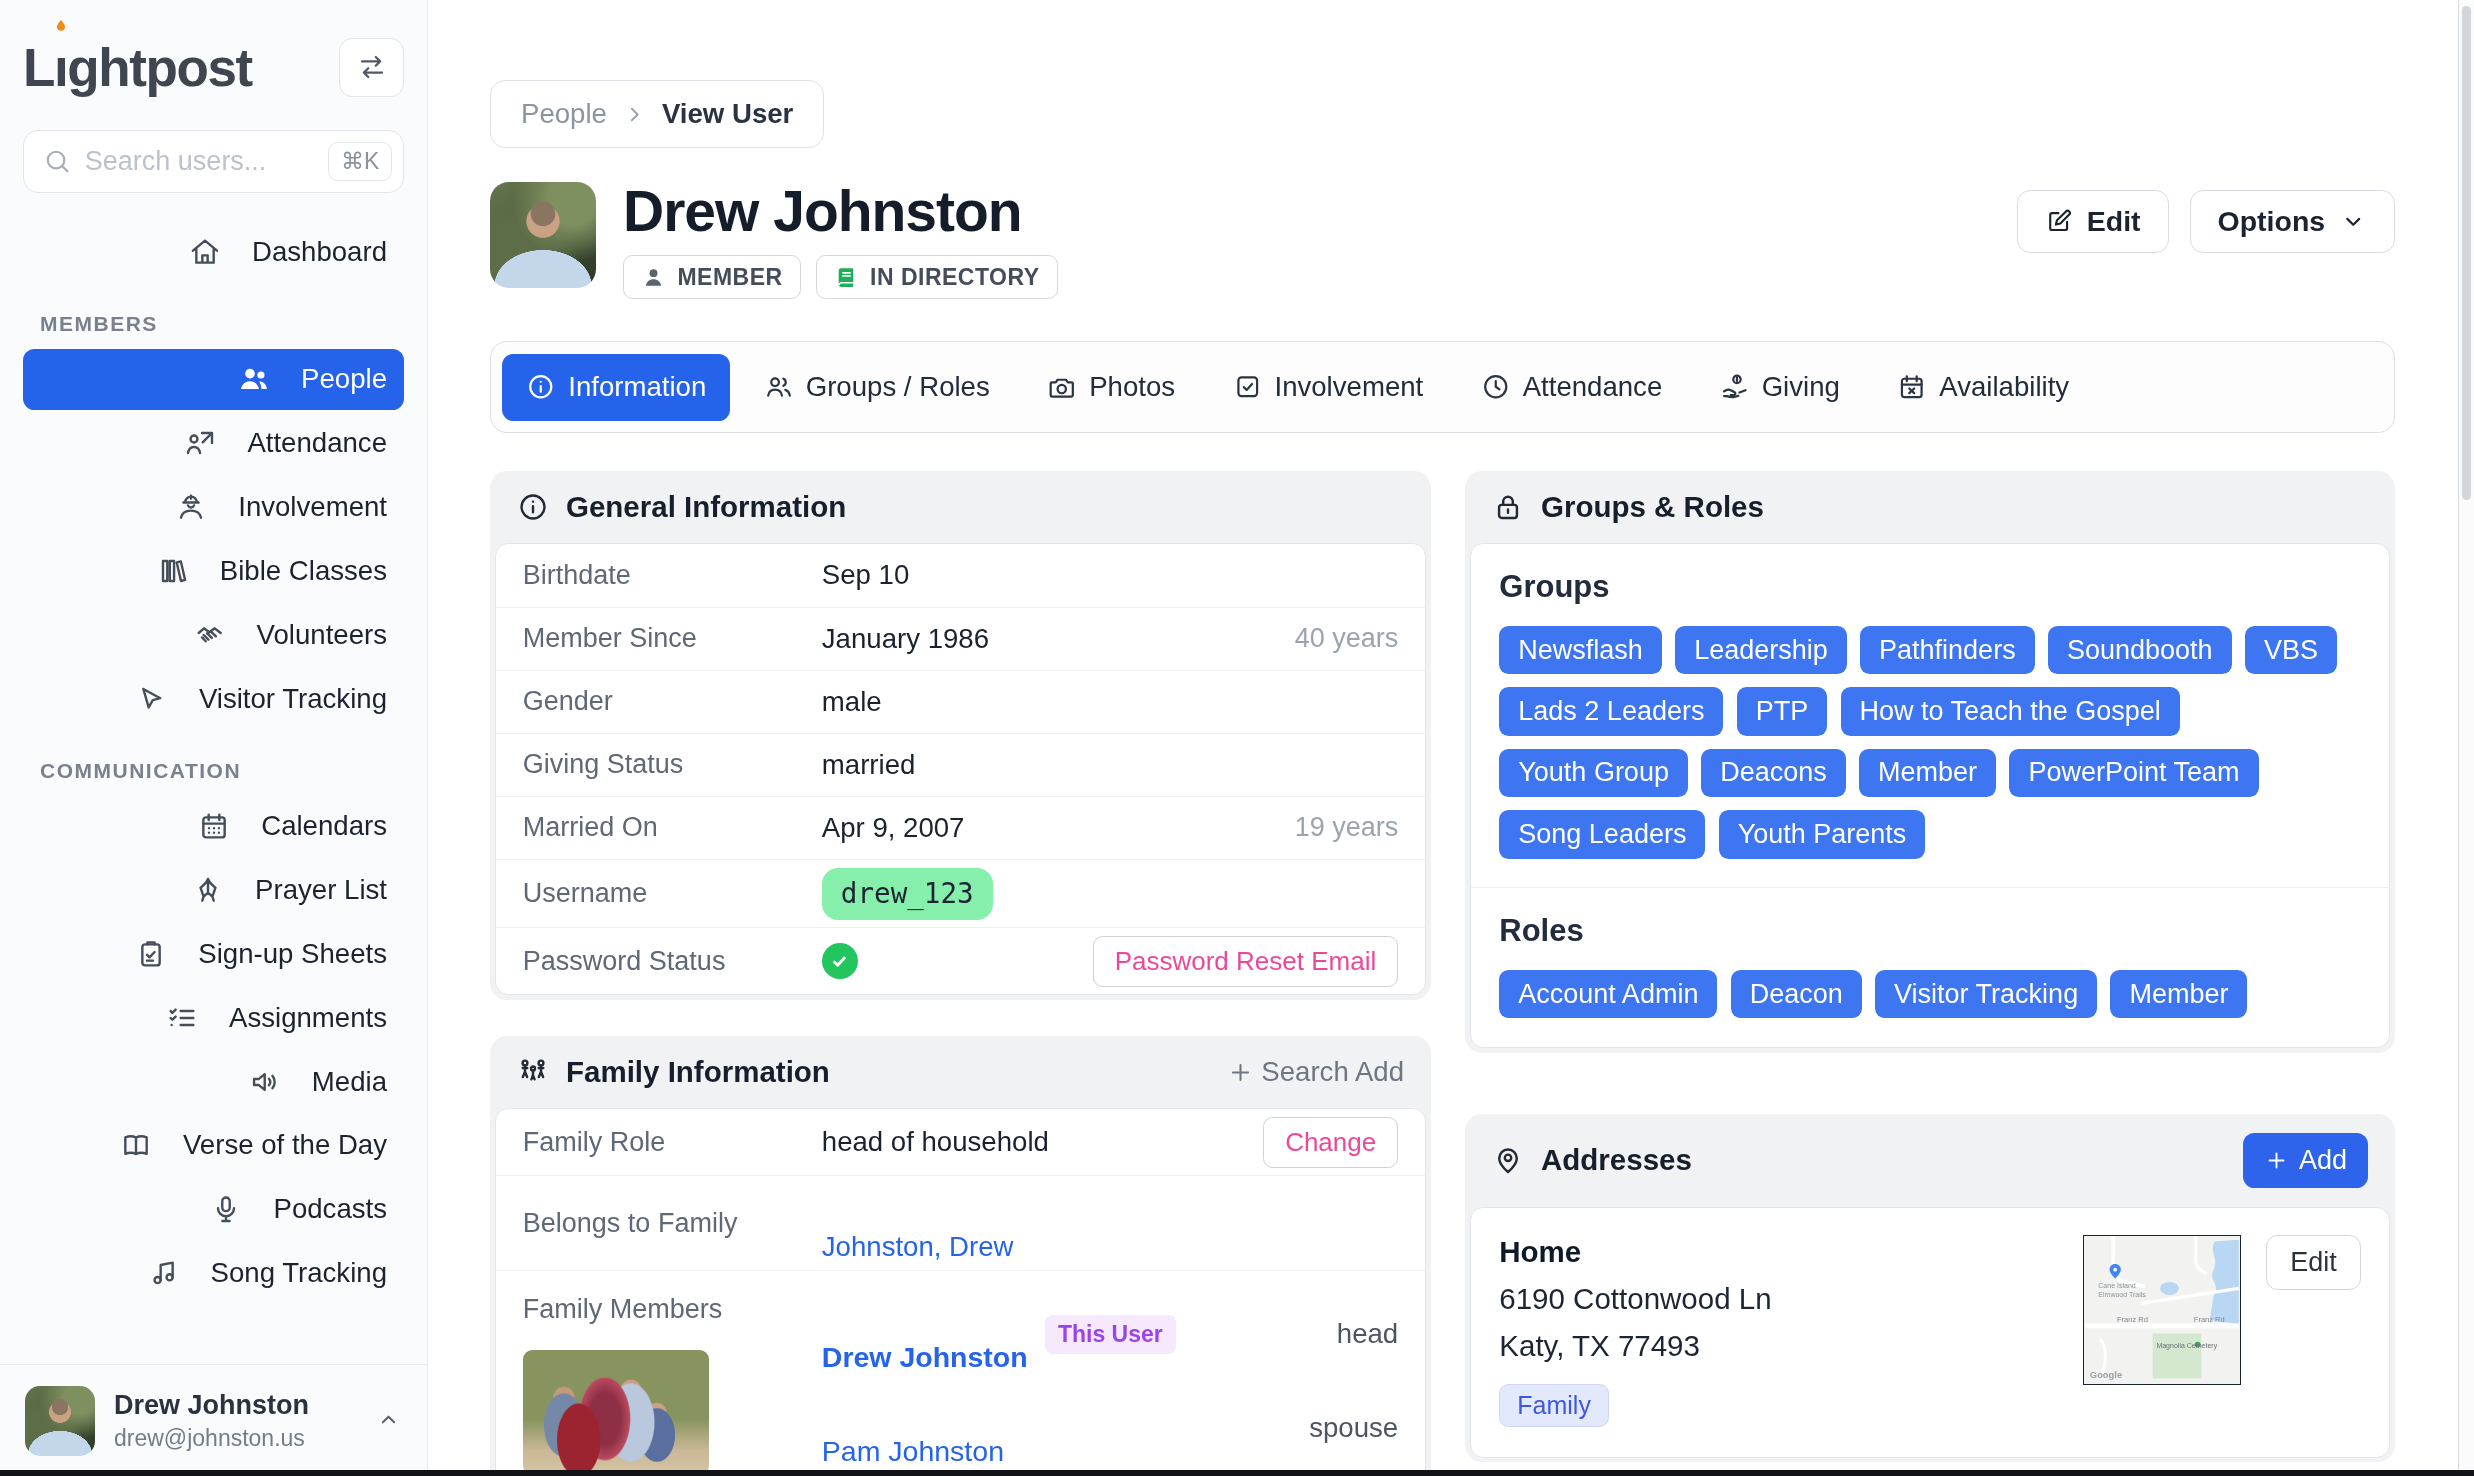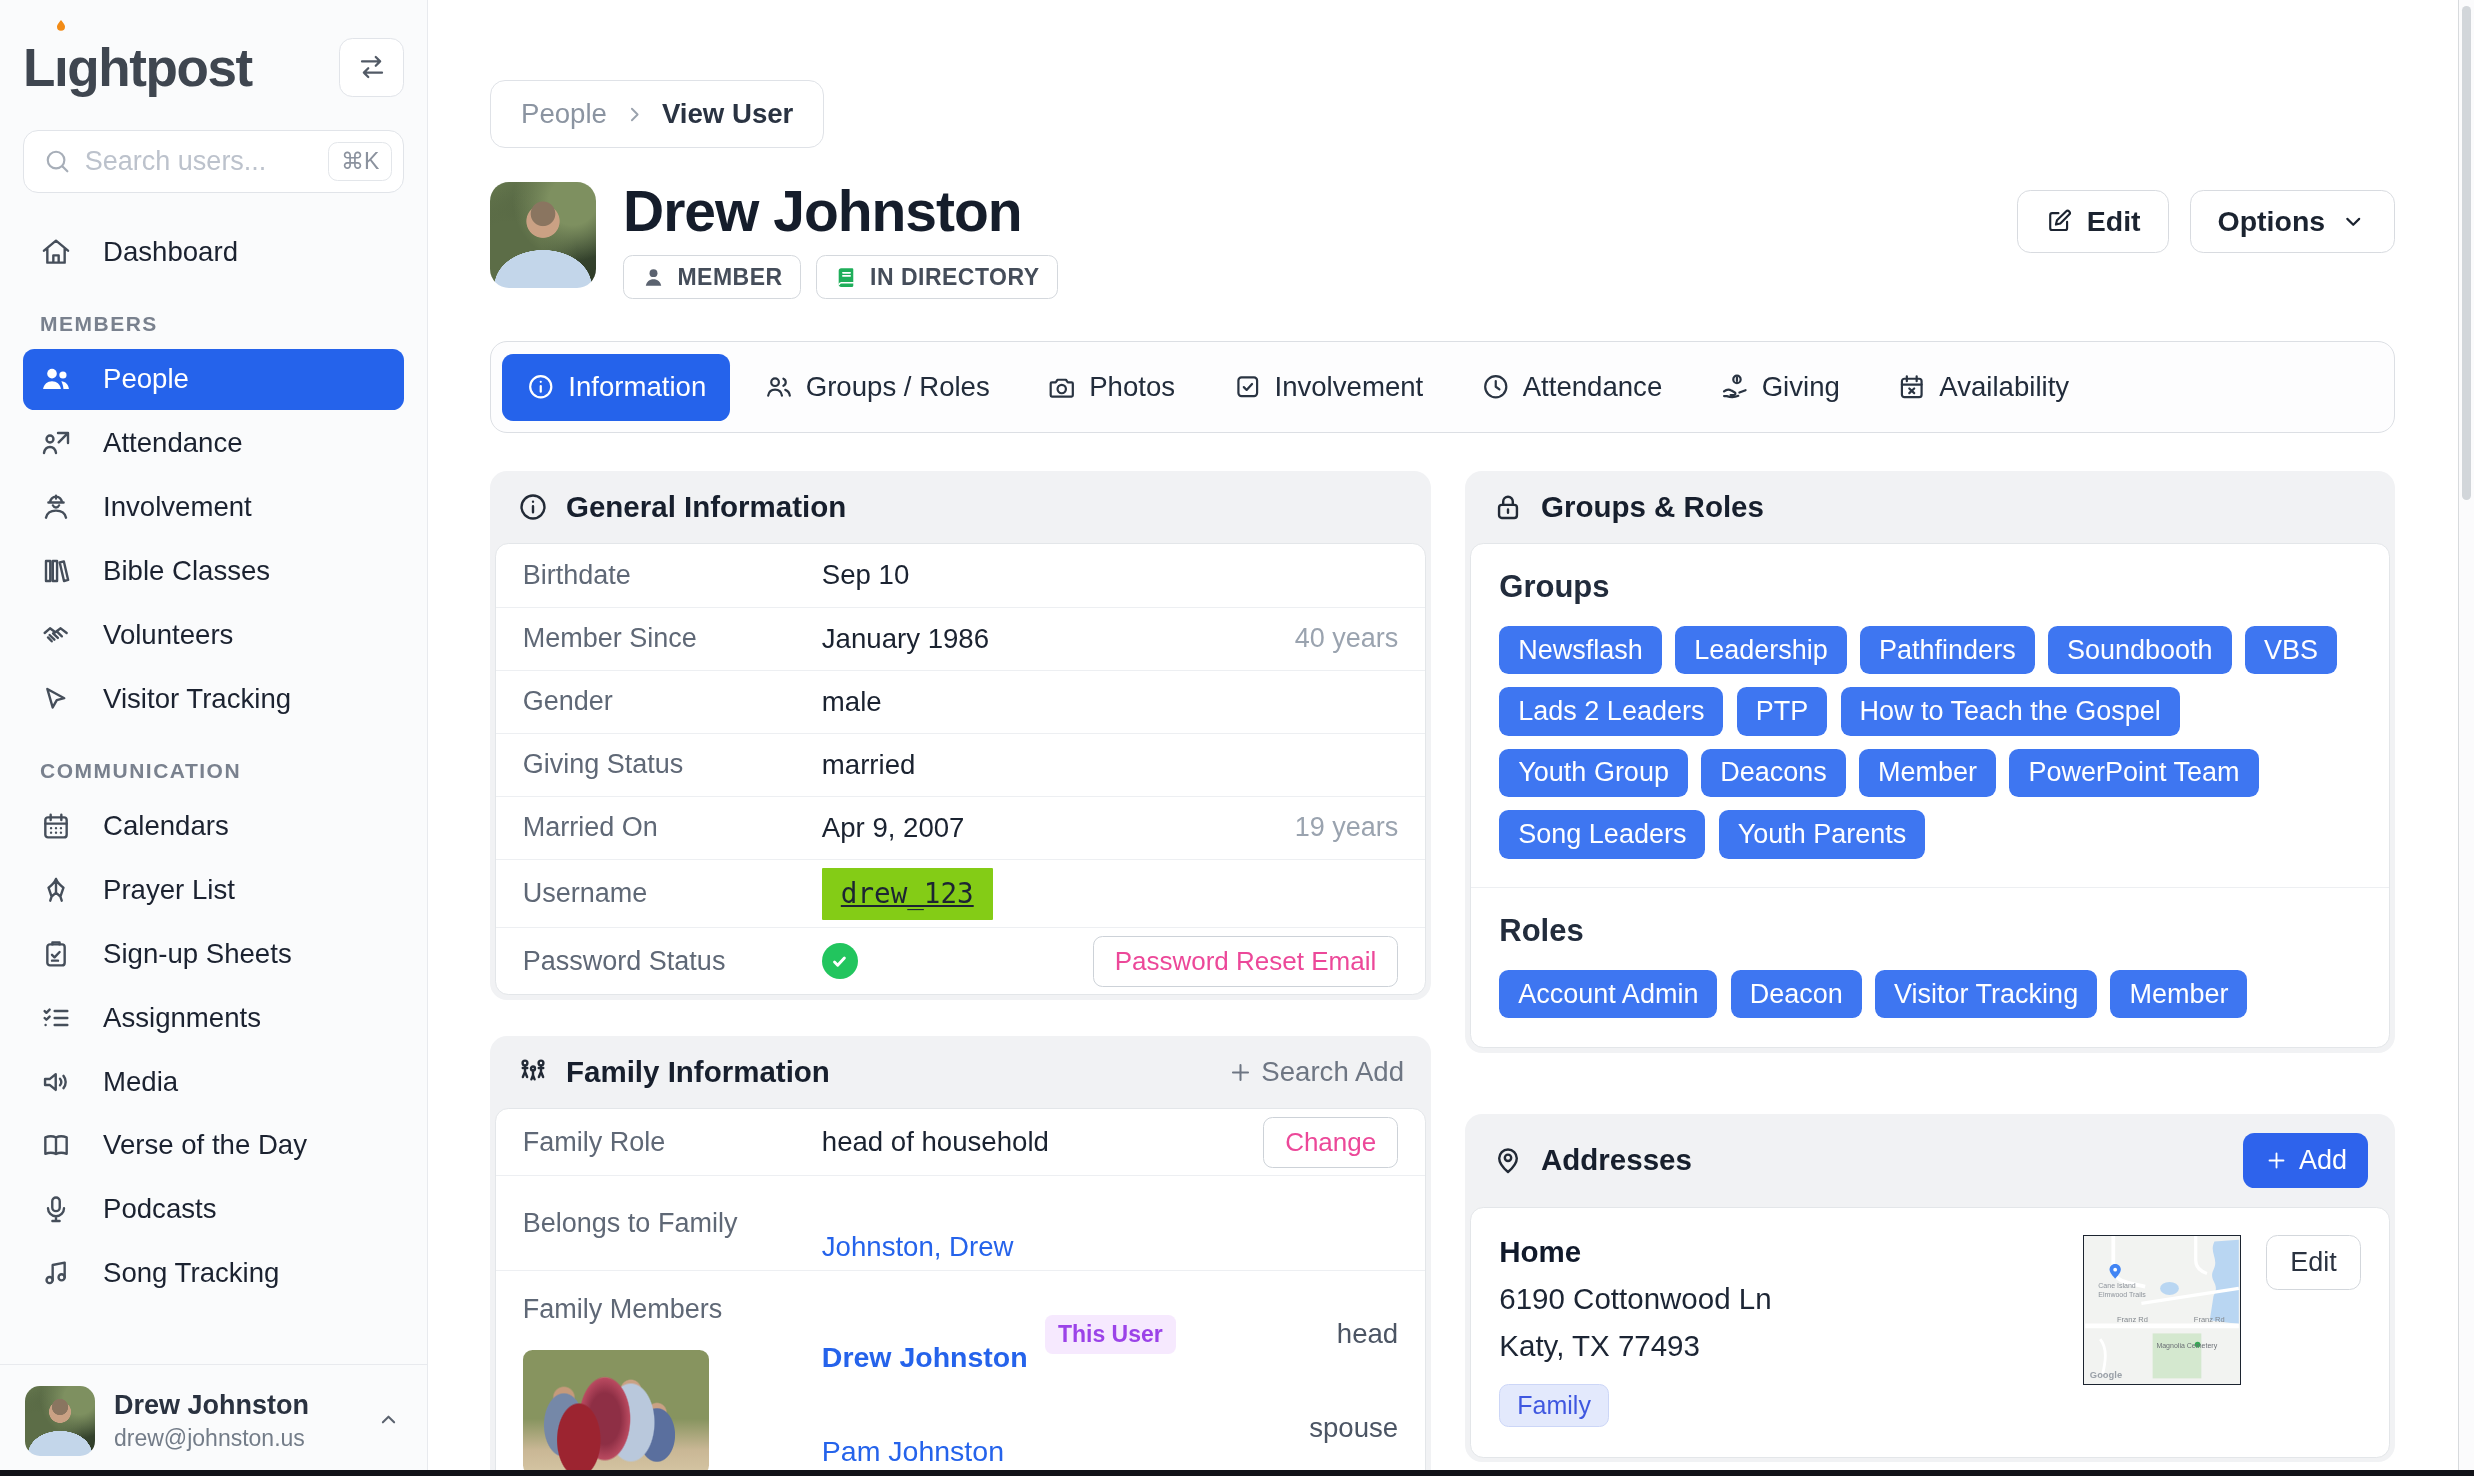--- a/index.html
+++ b/index.html
@@ -15,21 +15,21 @@
   .iwrap{position:relative;display:inline-block;}
   .flame{position:absolute;left:50%;top:-21px;transform:translateX(-50%);width:21px;height:25px;}
   .collapse-btn{width:65px;height:59px;border:1.9px solid #e1e4e9;border-radius:13.3px;background:#fff;display:flex;align-items:center;justify-content:center;color:#525a66;}
   .collapse-btn svg{width:30px;height:30px;}
   .searchbox{margin-top:23px;height:63px;border:1.9px solid #e1e4e9;border-radius:15px;background:#fff;display:flex;align-items:center;padding:0 11.4px 0 19px;gap:13.3px;}
   .searchbox svg{width:28.5px;height:28.5px;color:#a7aeb8;}
   .searchbox input{flex:1;border:none;outline:none;font-size:27px;color:#1c2433;background:transparent;font-family:inherit;min-width:0;}
   .searchbox input::placeholder{color:#bcc2cc;}
   .kbd{border:1.9px solid #e3e6ea;border-radius:9.5px;padding:4.8px 11.4px;font-size:23px;color:#8b929e;background:#fff;white-space:nowrap;}
   .nav{margin-top:28.5px;display:flex;flex-direction:column;gap:2.9px;}
-  .nav-item{display:flex;align-items:center;gap:31px;height:61px;padding:0 17px;border-radius:11.4px;color:#1b2230;font-size:27.6px;text-decoration:none;cursor:pointer;}
+  .nav-item{display:flex;align-items:center;gap:31px;height:61px;padding:0 17px;border-radius:11.4px;color:#1b2230;font-size:27.6px;text-decoration:none;cursor:pointer;justify-content:flex-end;}
   .nav-item svg{width:32px;height:32px;color:#454e5a;}
   .nav-item.active{background:#2563eb;color:#fff;}
   .nav-item.active svg{color:#fff;}
   .nav-label{font-size:21px;font-weight:700;color:#79818e;letter-spacing:1.5px;margin:27px 0 9.5px 17px;}
   .side-footer{border-top:1.9px solid #e8eaee;padding:21px 25px;display:flex;align-items:center;gap:19px;background:#fafbfc;}
   .portrait{border-radius:17px;overflow:hidden;flex:none;
     background:
       radial-gradient(circle at 50% 30%, #8a7560 0 13%, rgba(0,0,0,0) 14%),
       radial-gradient(circle at 50% 37%, #caa184 0 19%, rgba(0,0,0,0) 20%),
       radial-gradient(ellipse 46% 34% at 50% 98%, #c3d6ea 0 99%, rgba(0,0,0,0) 100%),
@@ -74,21 +74,21 @@
   .card-head{display:flex;align-items:center;gap:17px;padding:19px 27px;min-height:68px;}
   .card-head svg.hic{width:32px;height:32px;color:#222a36;}
   .card-title{font-size:29.5px;font-weight:700;color:#171f2d;}
   .card-body{background:#fff;border:1px solid #e3e6e9;border-radius:13.3px;margin:0 4.8px 4.8px;overflow:hidden;}
 
   .irow{display:flex;align-items:center;min-height:63px;padding:7.6px 27px;border-top:1px solid #edeff2;}
   .irow:first-child{border-top:none;}
   .ilabel{width:299px;flex:none;color:#5f6876;font-size:27px;}
   .ivalue{font-size:27.6px;color:#1a2230;}
   .inote{margin-left:auto;color:#9aa3af;font-size:27px;padding-left:19px;}
-  .mono-chip{font-family:"DejaVu Sans Mono",monospace;font-size:27.6px;background:#84cc16;border-radius:1px;padding:9.5px 19px;color:#1c2433;text-decoration:underline;}
+  .mono-chip{font-family:"DejaVu Sans Mono",monospace;font-size:27.6px;background:#86efac;border-radius:16px;padding:9.5px 19px;color:#1c2433;}
   .okcircle{width:36px;height:36px;border-radius:50%;background:#22c55e;display:flex;align-items:center;justify-content:center;color:#fff;}
   .okcircle svg{width:23px;height:23px;stroke-width:3;}
   .smallbtn{margin-left:auto;display:inline-flex;align-items:center;height:51px;padding:0 21px;border:1.9px solid #cdd2d8;border-radius:9.5px;background:#fff;font-size:26px;color:#ec4899;cursor:pointer;font-family:inherit;white-space:nowrap;}
 
   .quickadd{margin-left:auto;display:inline-flex;align-items:center;gap:7.6px;color:#6e7683;font-size:27.6px;font-weight:400;cursor:pointer;}
   .quickadd svg{width:27px;height:27px;}
   .link{color:#2563eb;text-decoration:none;cursor:pointer;margin-top:47px;}
   .members{align-items:flex-start;padding:23px 27px 25px;}
   .mem-left{width:299px;flex:none;}
   .family-photo{margin-top:25px;width:186px;height:125px;border-radius:9.5px;overflow:hidden;

